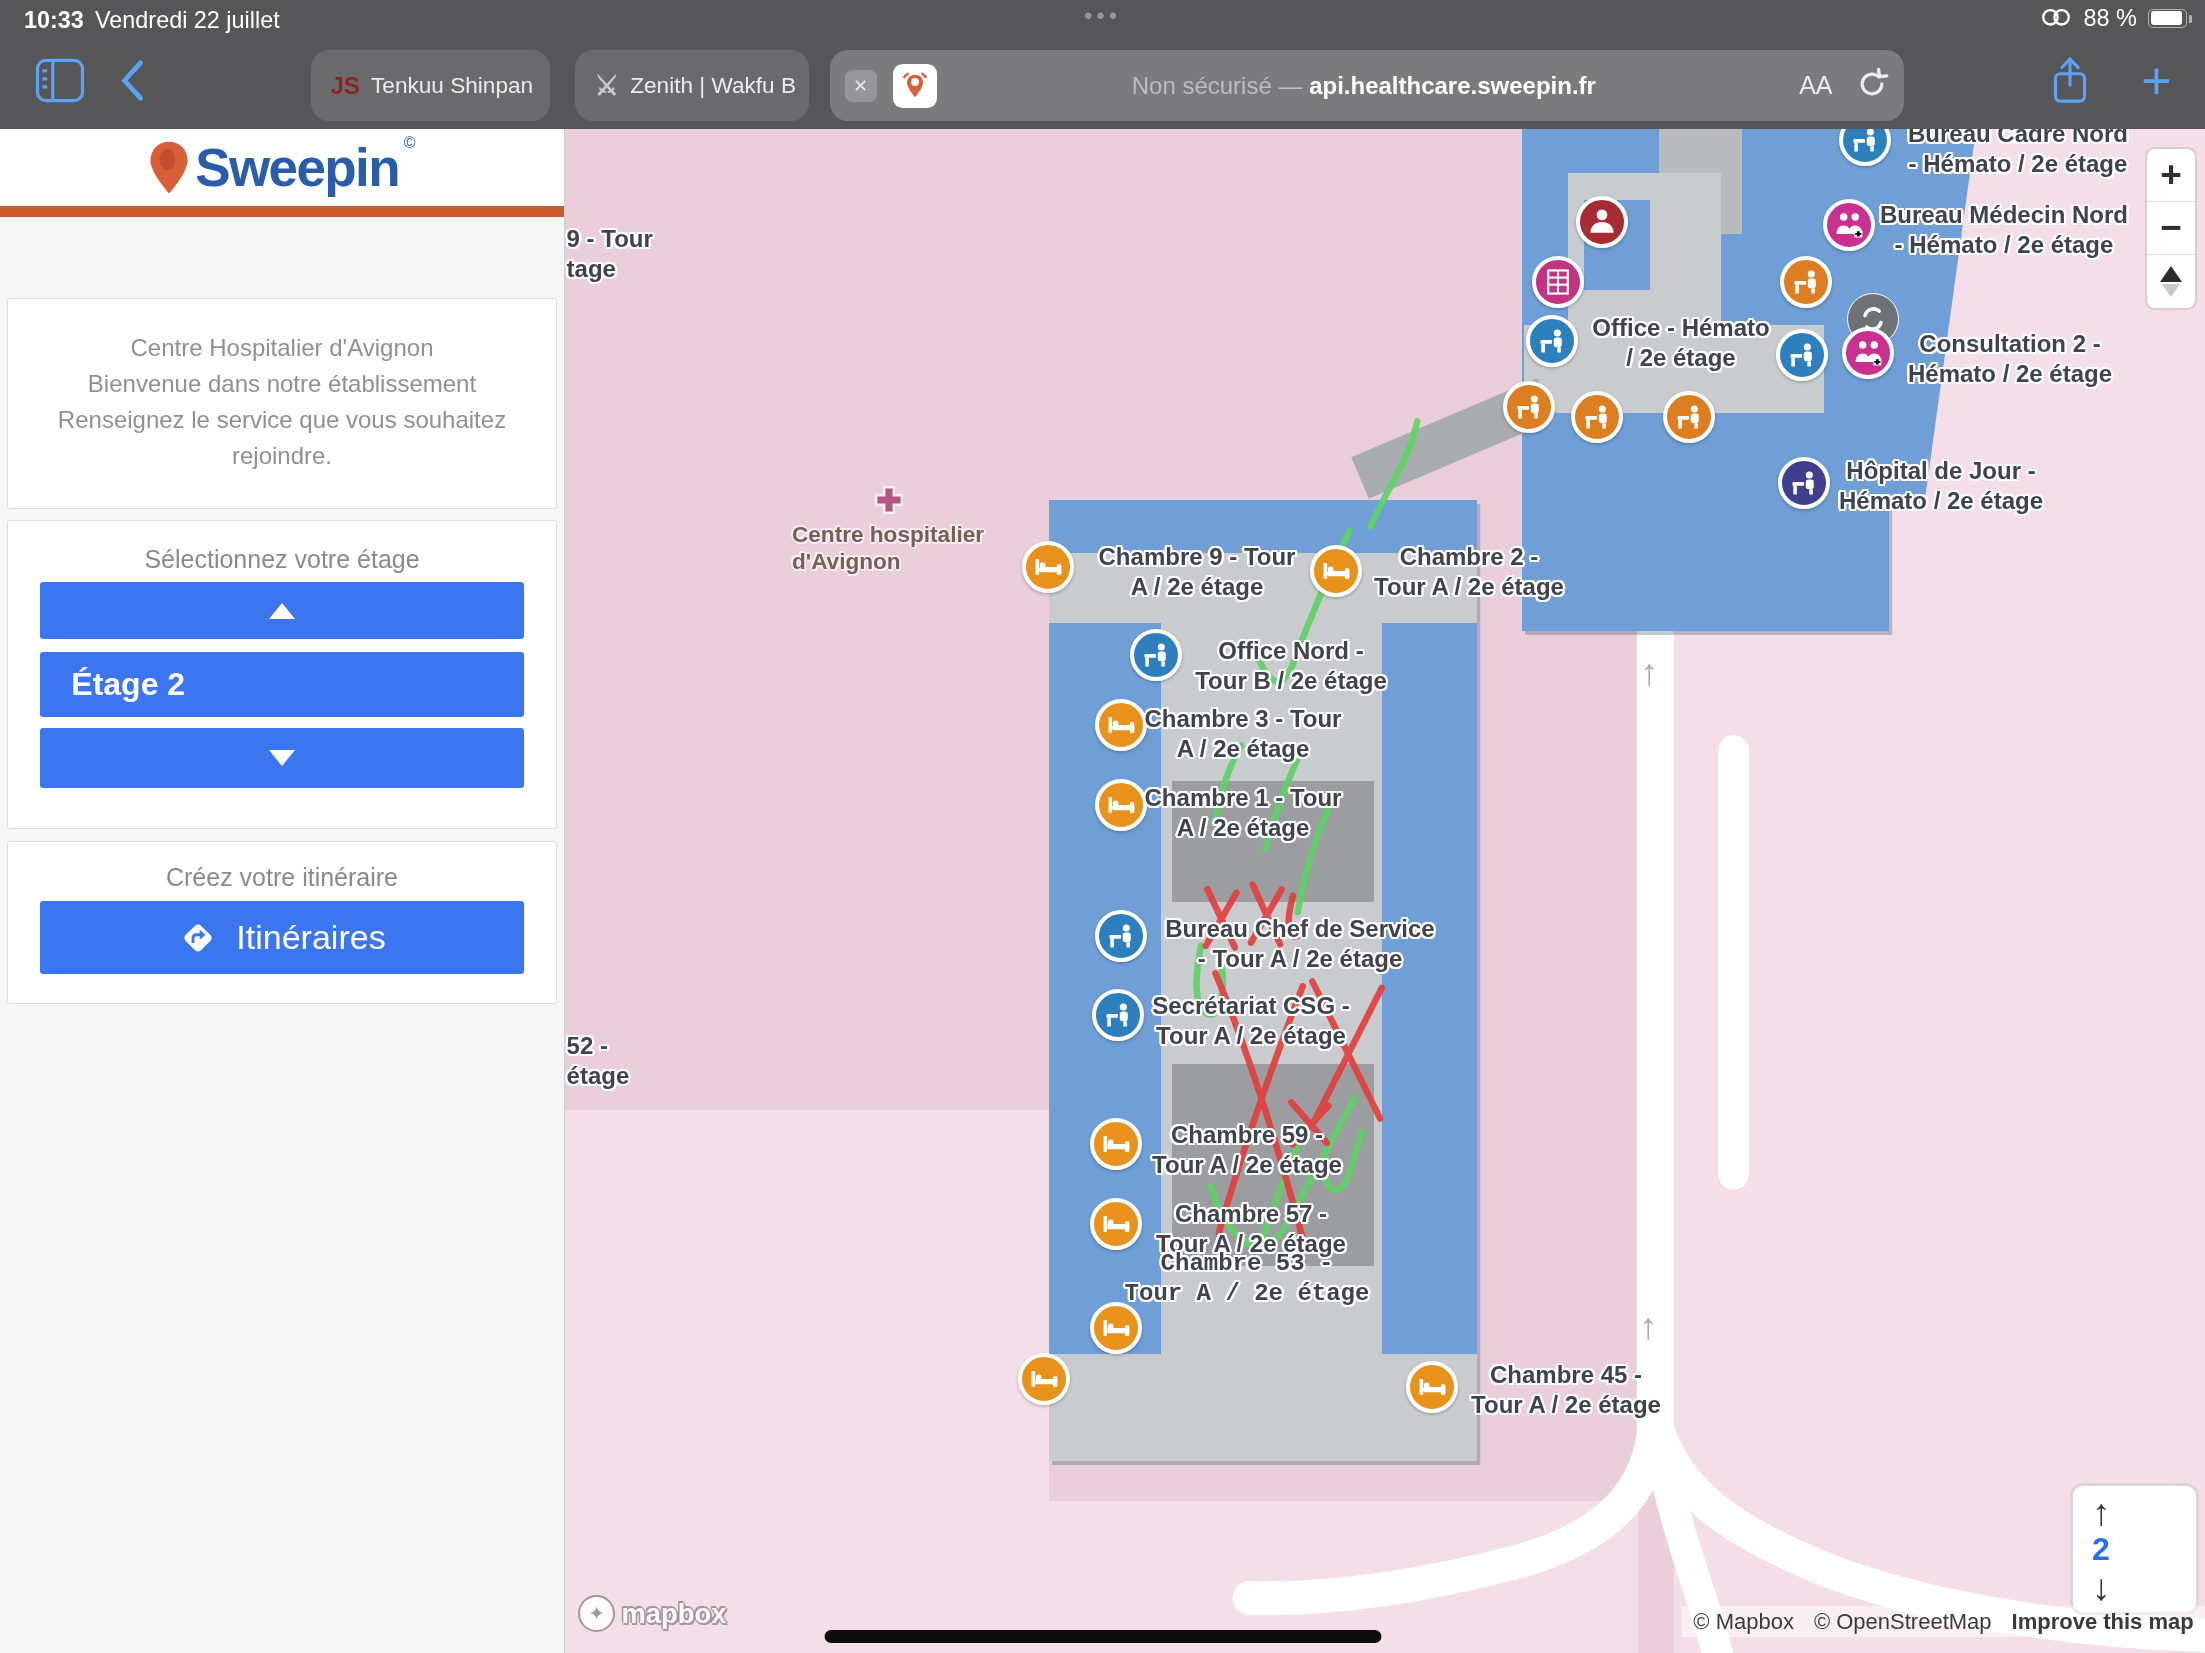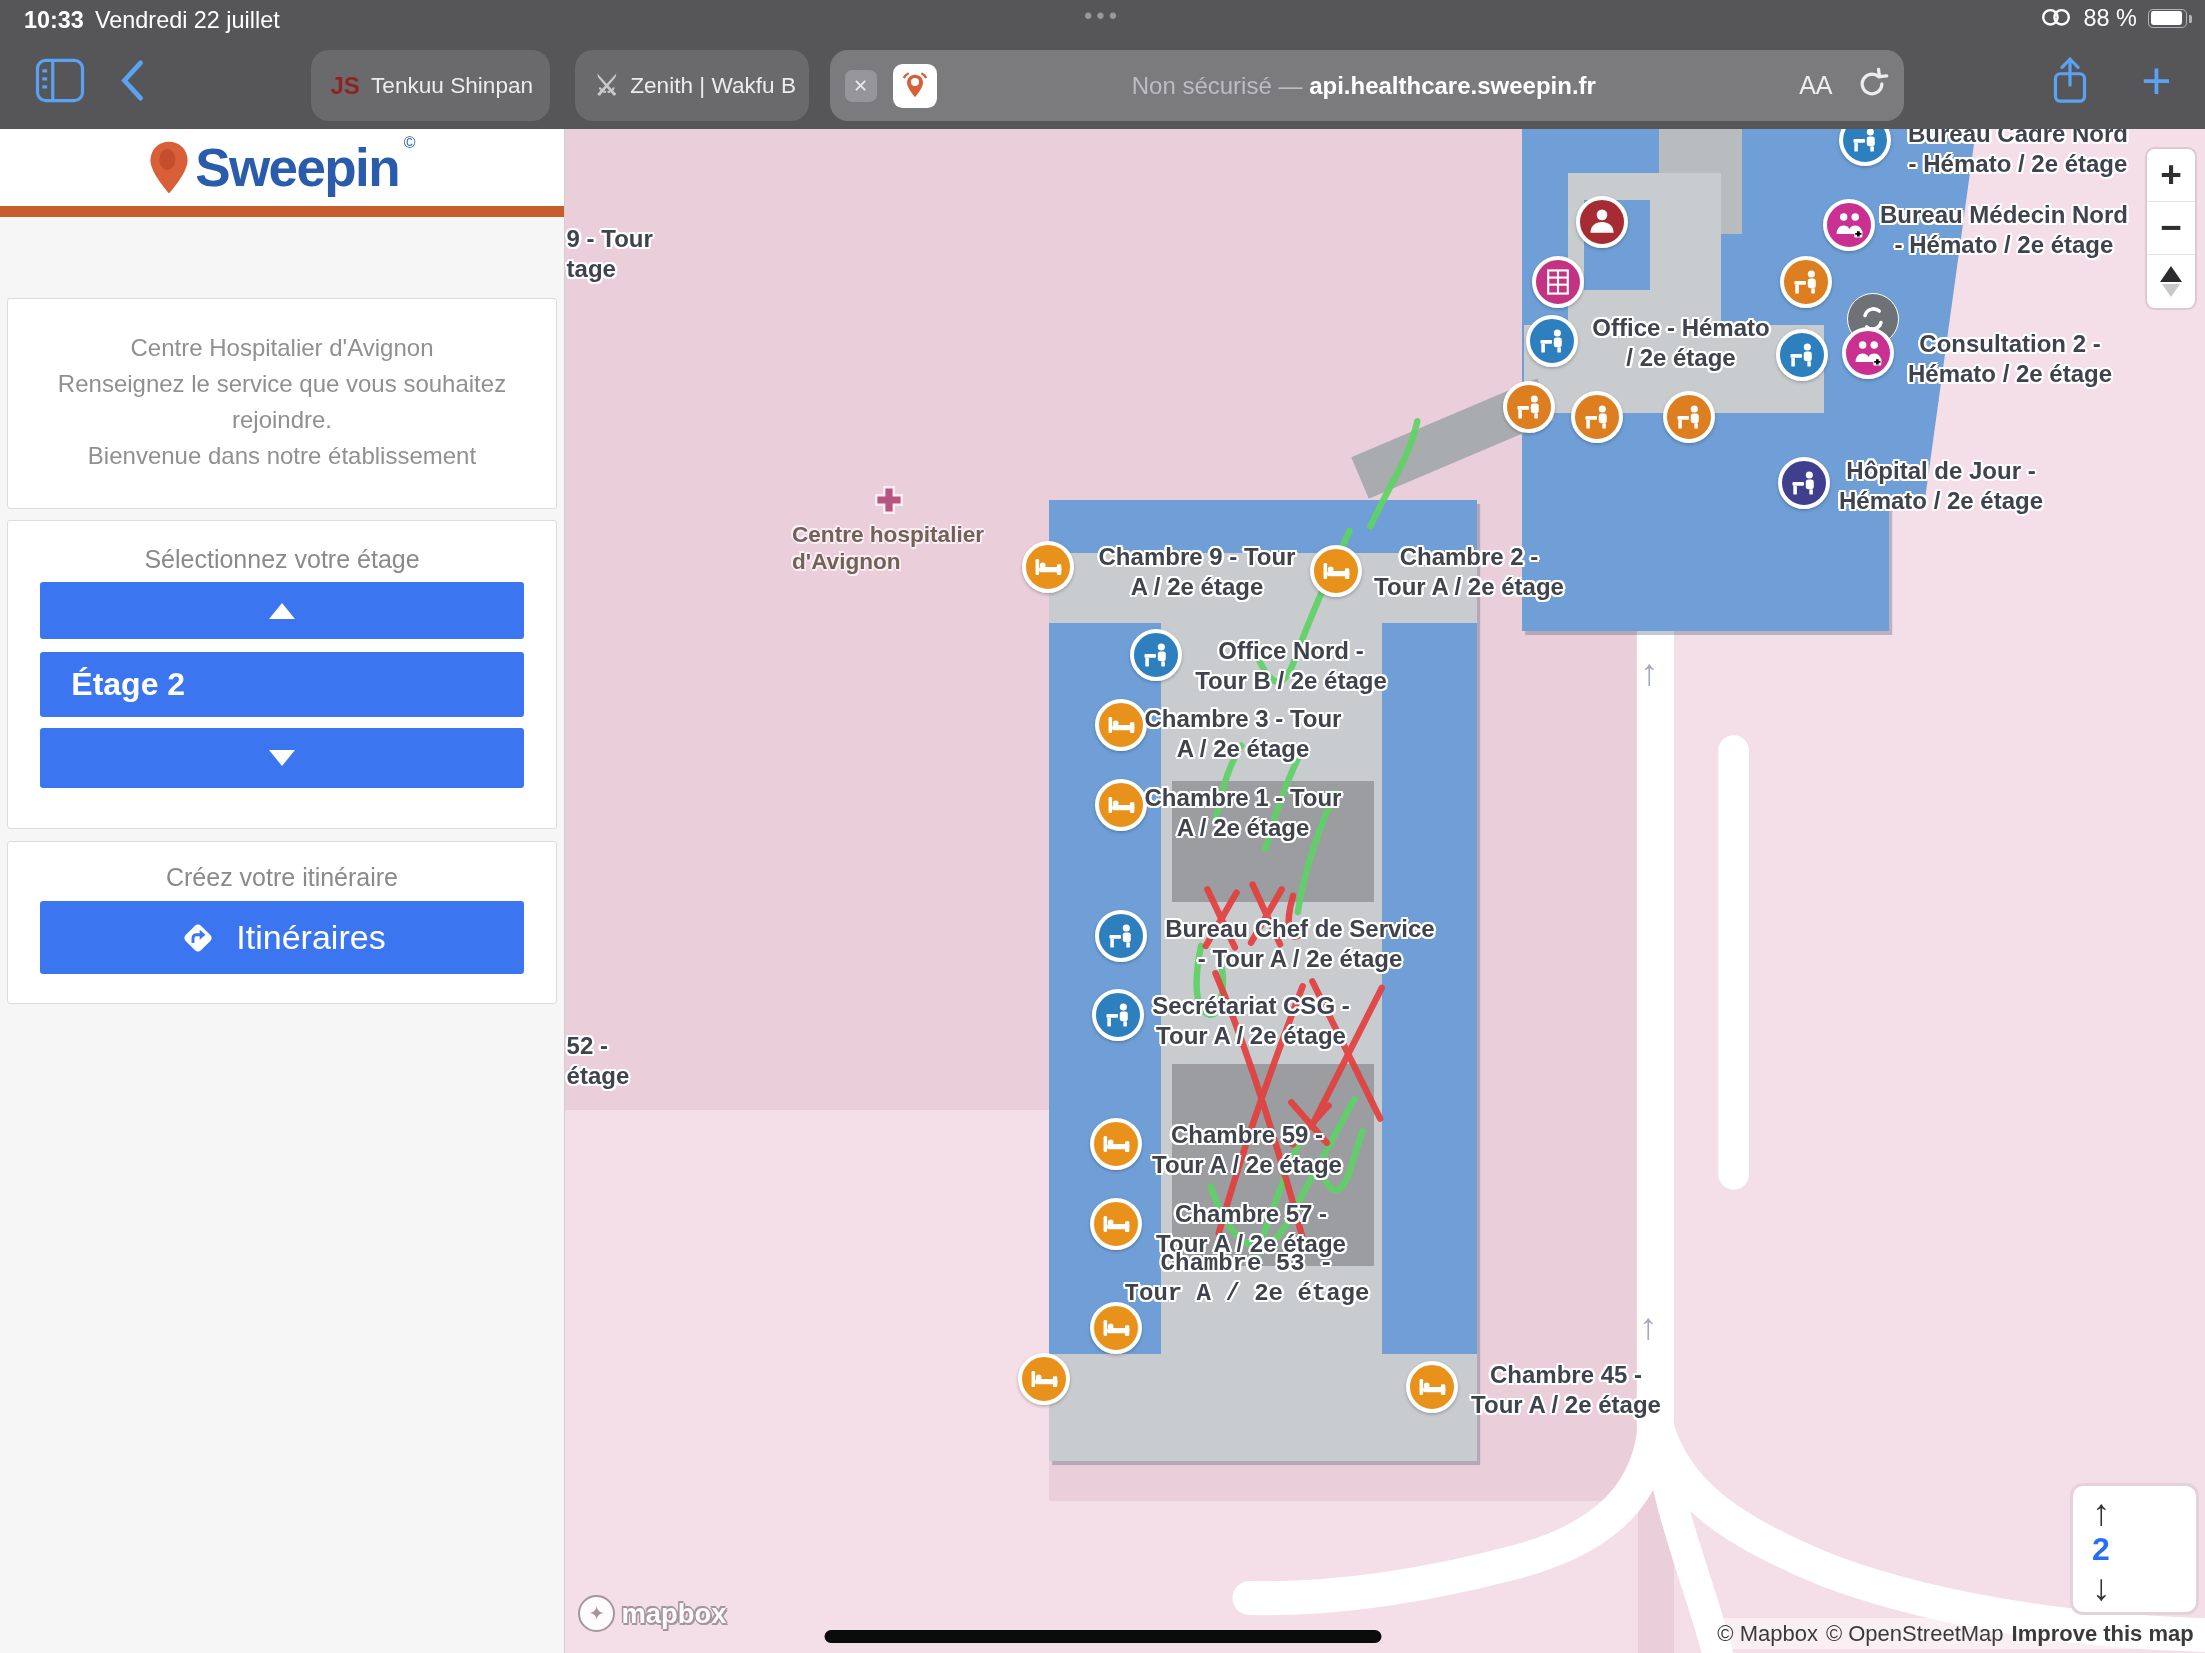--- a/index.html
+++ b/index.html
@@ -103,22 +103,22 @@
     border:3.2px solid #E3D2DA; border-radius:13px; z-index:20; }
   .fc-btn { position:absolute; left:19.4px; font-size:37px; font-weight:bold; color:#333; cursor:pointer; line-height:1; }
   .fc-up { top:8px; } .fc-dn { bottom:6.5px; }
   .fc-val { position:absolute; left:19.4px; top:45px; font-size:32px; font-weight:bold; color:#2a6df5; }
 
   .mb-logo { position:absolute; left:13px; bottom:21px; z-index:20; display:flex; align-items:center; gap:6.5px; opacity:.9; }
   .mb-circle { width:37px; height:37px; border-radius:50%; background:#fff; border:2.4px solid #9d8f96;
     display:flex; align-items:center; justify-content:center; color:#9d8f96; font-size:19.4px; }
   .mb-text { font-size:27.4px; font-weight:bold; color:#fff;
     text-shadow:-1.6px 0 0 #9d8f96,1.6px 0 0 #9d8f96,0 -1.6px 0 #9d8f96,0 1.6px 0 #9d8f96,1.6px 1.6px 0 #9d8f96,-1.6px -1.6px 0 #9d8f96; }
-  .attrib { position:absolute; right:0; bottom:4px; height:31px; background:rgba(255,255,255,.55); z-index:20;
-    display:flex; align-items:center; gap:8px; padding:0 11.3px; font-size:22px; color:#3a3a3a; }
+  .attrib { position:absolute; right:0; bottom:16px; height:31px; background:rgba(255,255,255,.55); z-index:20;
+    display:flex; align-items:center; gap:20px; padding:0 11.3px; font-size:22px; color:#3a3a3a; }
   .attrib .imp { font-weight:bold; cursor:pointer; }
   .home-indicator { position:absolute; left:50%; transform:translateX(-50%); bottom:9.7px; width:557px; height:13px;
     background:#0b0b0b; border-radius:7.3px; z-index:60; }
 </style>
 </head>
 <body>
 
 <div class="screen">
 
   <header class="chrome">
@@ -205,22 +205,22 @@
         <ellipse cx="24" cy="24" rx="10" ry="13" fill="#C24E2E"></ellipse>
         </svg>
       <span class="brand-text">Sweepin</span>
       <span class="brand-reg">©</span>
     </div>
     <div class="orange-bar"></div>
 
 
     <section class="card welcome-card">
       <div class="welcome-line">Centre Hospitalier d'Avignon</div>
+      <div class="welcome-line">Bienvenue dans notre établissement</div>
       <div class="welcome-line">Renseignez le service que vous souhaitez rejoindre.</div>
-      <div class="welcome-line">Bienvenue dans notre établissement</div>
     </section>
 
     <section class="card floor-card">
       <div class="card-head">Sélectionnez votre étage</div>
       <div class="btn btn-up">
           <span class="tri-up"></span>
         </div>
       <div class="btn btn-floor">Étage 2</div>
       <div class="btn btn-down">
           <span class="tri-down"></span>

